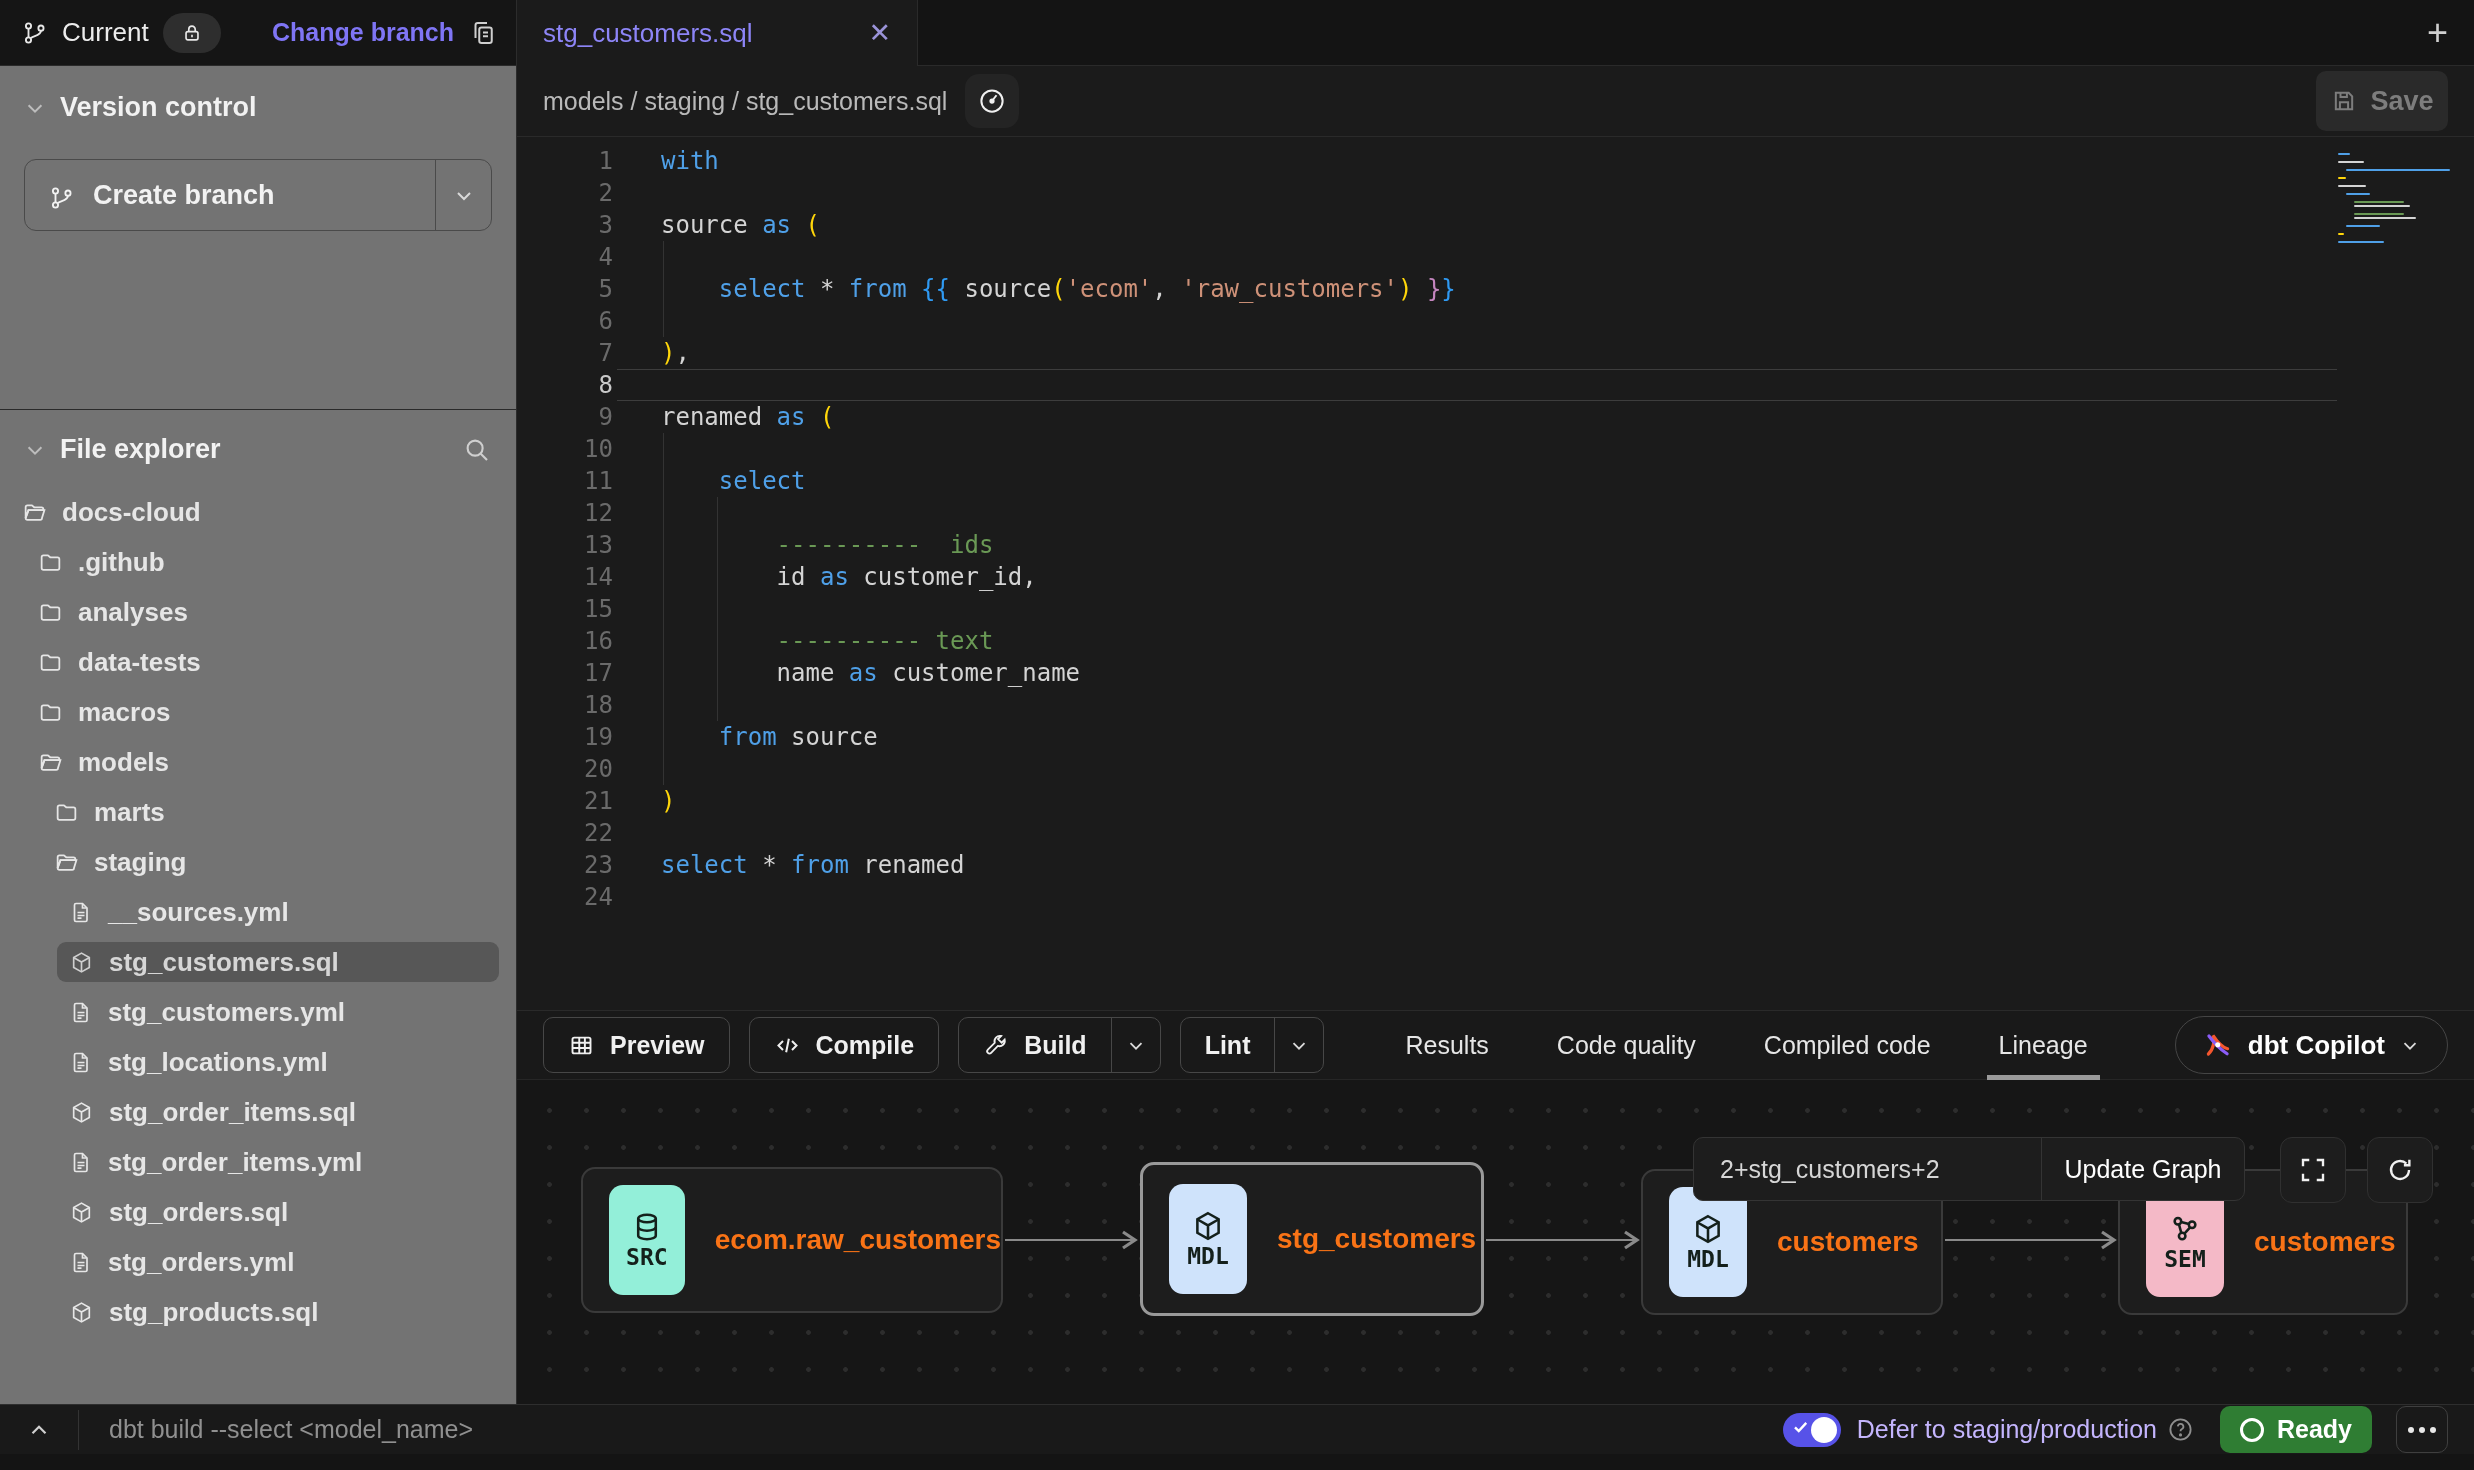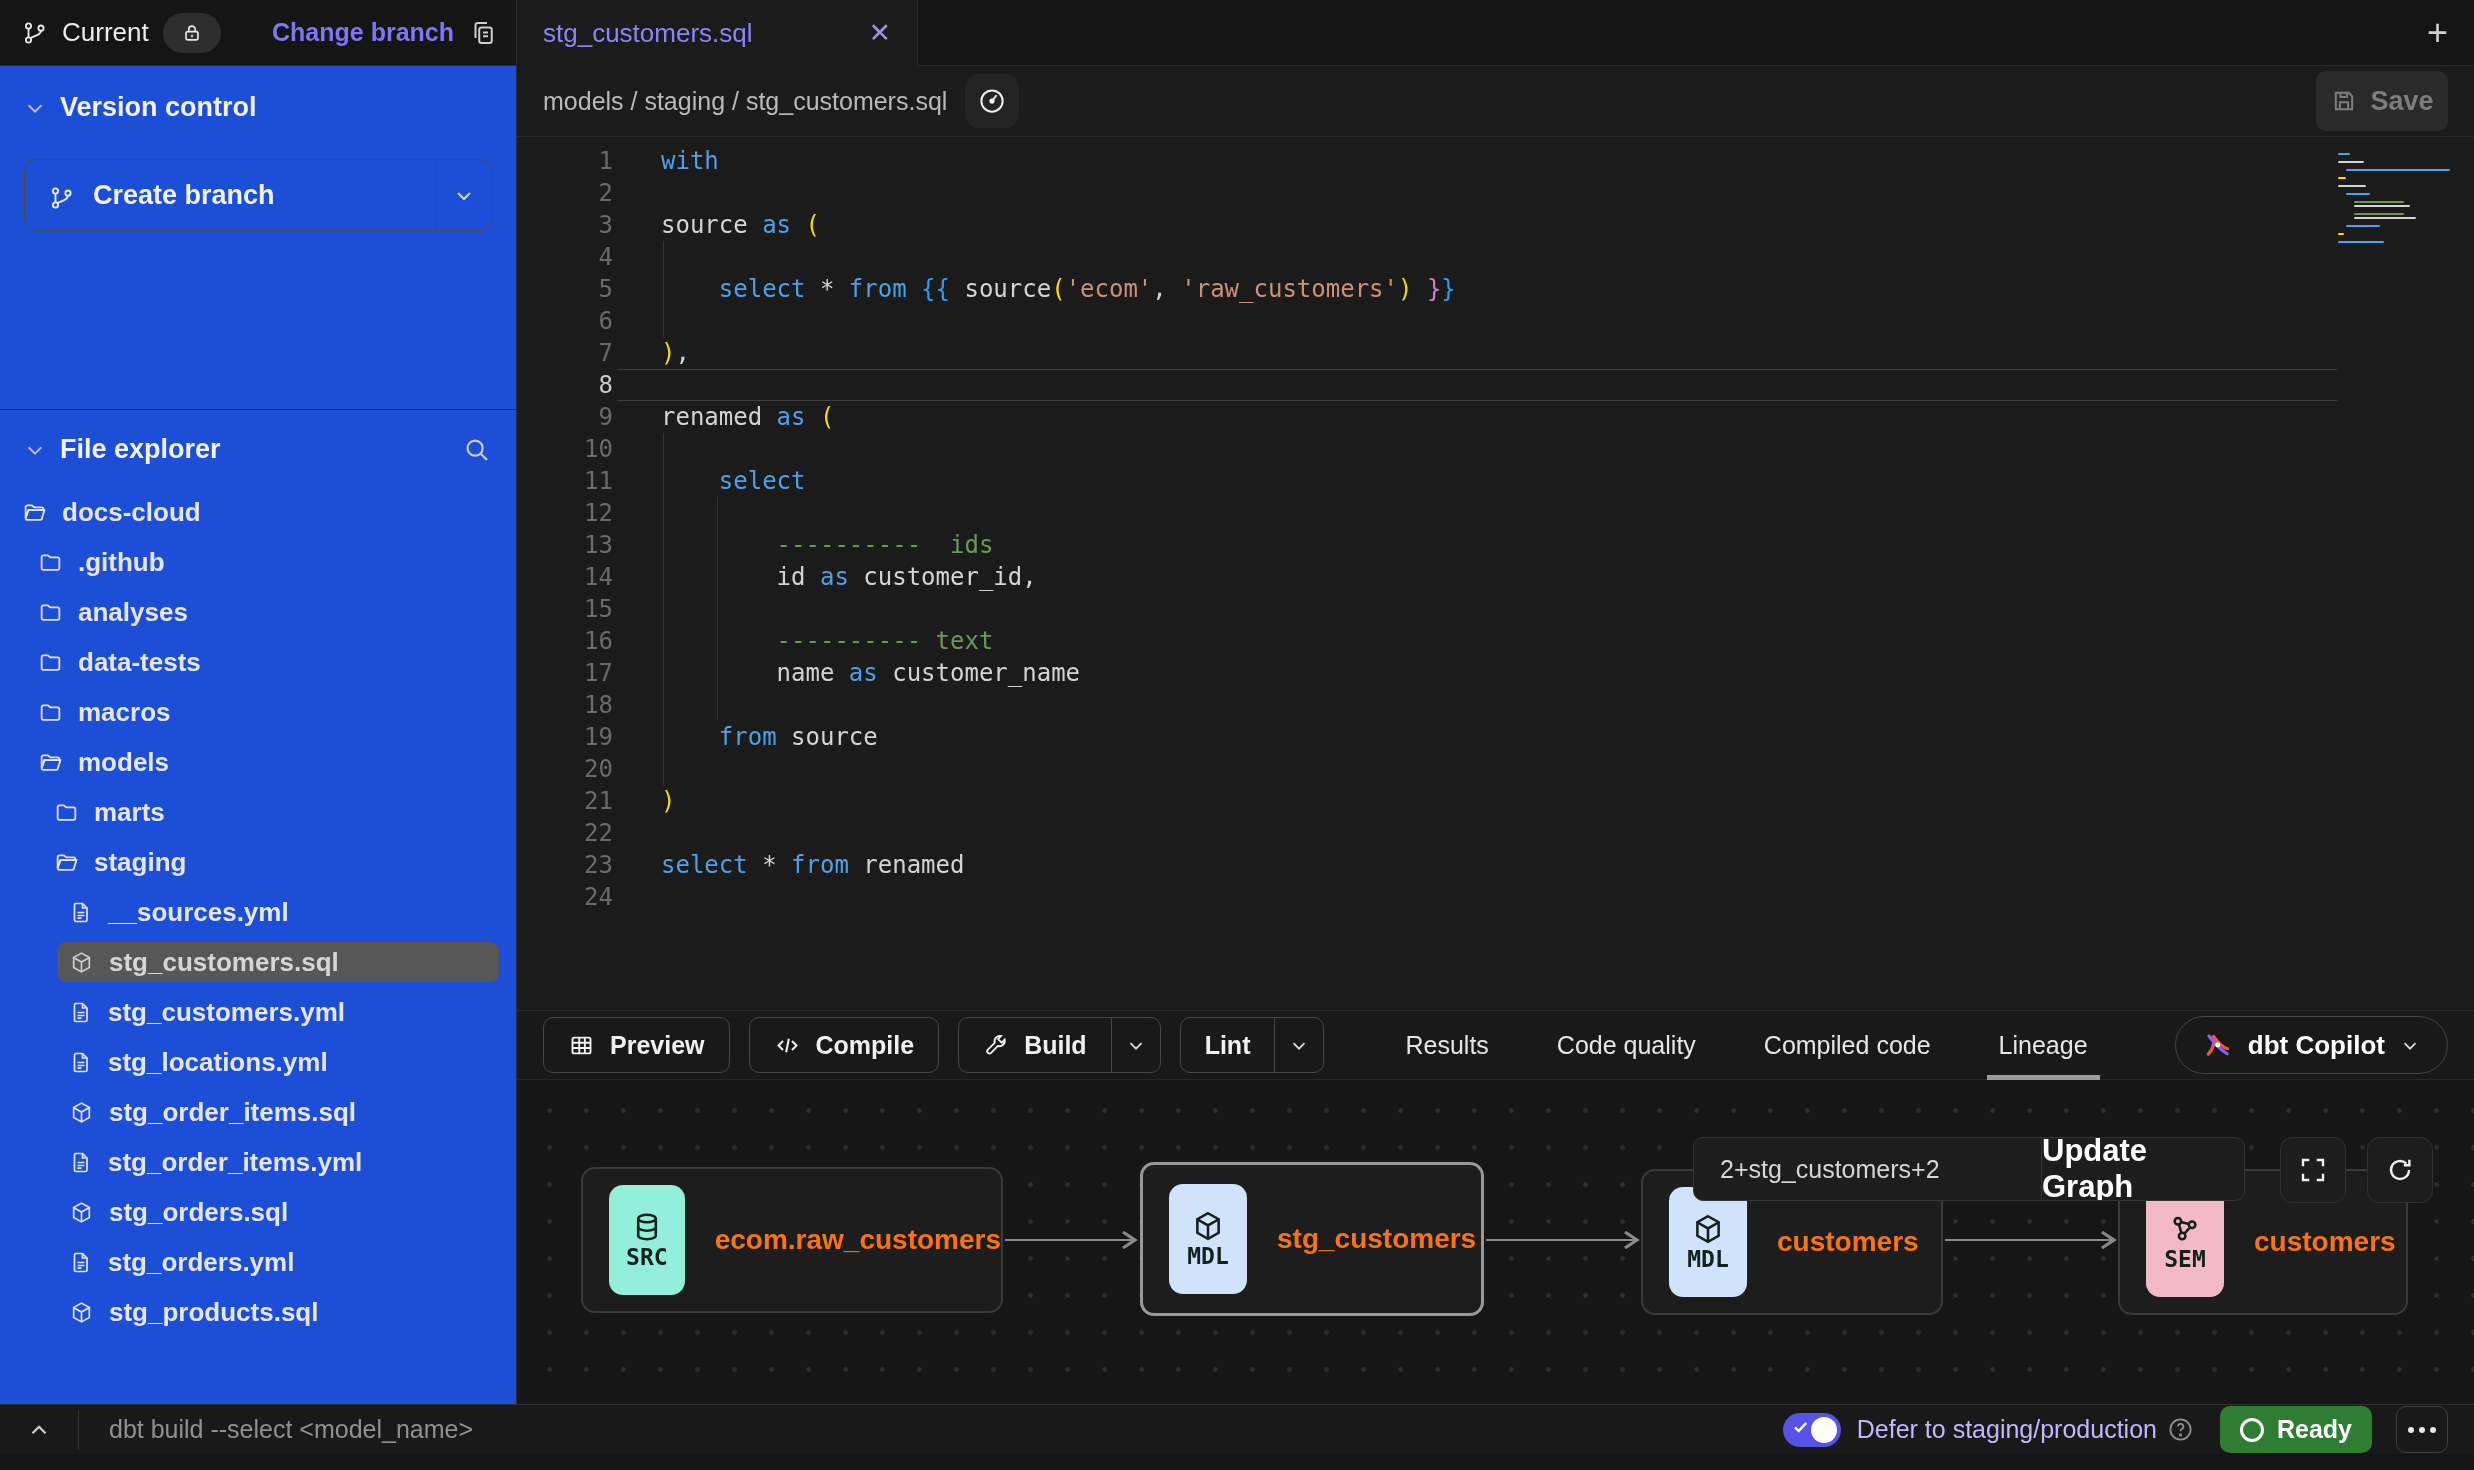--- a/index.html
+++ b/index.html
@@ -4,21 +4,21 @@
 <style>
   * { margin:0; padding:0; box-sizing:border-box; }
   html,body { width:2474px; height:1470px; overflow:hidden; }
   body { background:#141414; font-family:"Liberation Sans",sans-serif; color:#e8e8e8; position:relative; }
   svg { display:block; }
 
   .app { display:flex; flex-direction:column; height:1404px; }
   .main { display:flex; flex:1; min-height:0; }
 
   
-  .sidebar { width:517px; background:#1d4ed8; border-right:1px solid #2c2c2c; display:flex; flex-direction:column; }
+  .sidebar { width:517px; background:#737373; border-right:1px solid #2c2c2c; display:flex; flex-direction:column; }
   .side-top { height:66px; border-bottom:1px solid #2a2a2a; display:flex; align-items:center; padding:0 18px 0 22px; gap:14px; background:#151515; }
   .side-top .cur-label { font-size:26px; color:#ececec; }
   .lock-pill { width:58px; height:40px; border-radius:20px; background:#2e2e2e; display:grid; place-items:center; color:#e8e8e8; }
   .change-branch { margin-left:auto; color:#7f75f5; font-size:25px; font-weight:bold; }
   .copy-icn { color:#cfcfcf; }
 
   .vc-section { height:344px; border-bottom:1px solid #2a2a2a; padding:26px 24px; }
   .sec-head { display:flex; align-items:center; gap:14px; font-size:27px; font-weight:bold; color:#f2f2f2; }
   .sec-head .chev { color:#bdbdbd; }
   .create-branch { margin-top:36px; height:72px; border:1px solid #4a4a4a; border-radius:12px; display:flex; align-items:center; background:transparent; width:100%; color:#f2f2f2; }
@@ -79,21 +79,21 @@
     background-image: radial-gradient(circle, #2d2d2d 2.2px, transparent 2.3px);
     background-size:37px 37px; background-position:14px 12px; overflow:hidden; }
   .lnode { position:absolute; background:#1d1d1d; border:2px solid #3a3a3a; border-radius:14px; display:flex; align-items:center; gap:30px; padding-left:26px; z-index:2; }
   .lnode.selected { border:3px solid #999; }
   .lbadge { width:78px; height:110px; border-radius:14px; display:flex; flex-direction:column; align-items:center; justify-content:center; gap:0; color:#14201b; }
   .lbadge .btxt { font-family:"DejaVu Sans Mono",monospace; font-size:23px; font-weight:bold; }
   .lnode-label { font-size:28px; color:#f97316; font-weight:bold; }
   .larrows { position:absolute; inset:0; z-index:1; }
   .graph-ctl { position:absolute; top:57px; left:1176px; height:64px; display:flex; background:#1d1d1d; border:1px solid #343434; border-radius:10px; overflow:hidden; z-index:5; }
   .graph-input { width:348px; display:flex; align-items:center; padding:0 26px; color:#d6d6d6; font-size:25px; border-right:1px solid #343434; }
-  .graph-btn { width:202px; display:flex; align-items:center; justify-content:center; font-size:31px; font-weight:bold; color:#fff; }
+  .graph-btn { width:202px; display:flex; align-items:center; justify-content:center; font-size:25px; font-weight:normal; color:#fff; }
   .licon-btn { position:absolute; top:57px; width:66px; height:66px; background:#1d1d1d; border:1px solid #303030; border-radius:12px; display:grid; place-items:center; color:#f0f0f0; z-index:5; }
 
   
   .statusbar { height:50px; border-top:1px solid #2e2e2e; background:#191919; display:flex; align-items:center; padding:0 26px; }
   .sb-chev { color:#cfcfcf; }
   .sb-div { width:1px; height:40px; background:#333; margin:0 30px 0 26px; }
   .sb-cmd { color:#909090; font-size:25px; }
   .sb-right { margin-left:auto; display:flex; align-items:center; }
   .toggle { width:58px; height:34px; border-radius:17px; background:#5752e8; position:relative; }
   .toggle .tick { position:absolute; left:9px; top:5px; color:#fff; }

